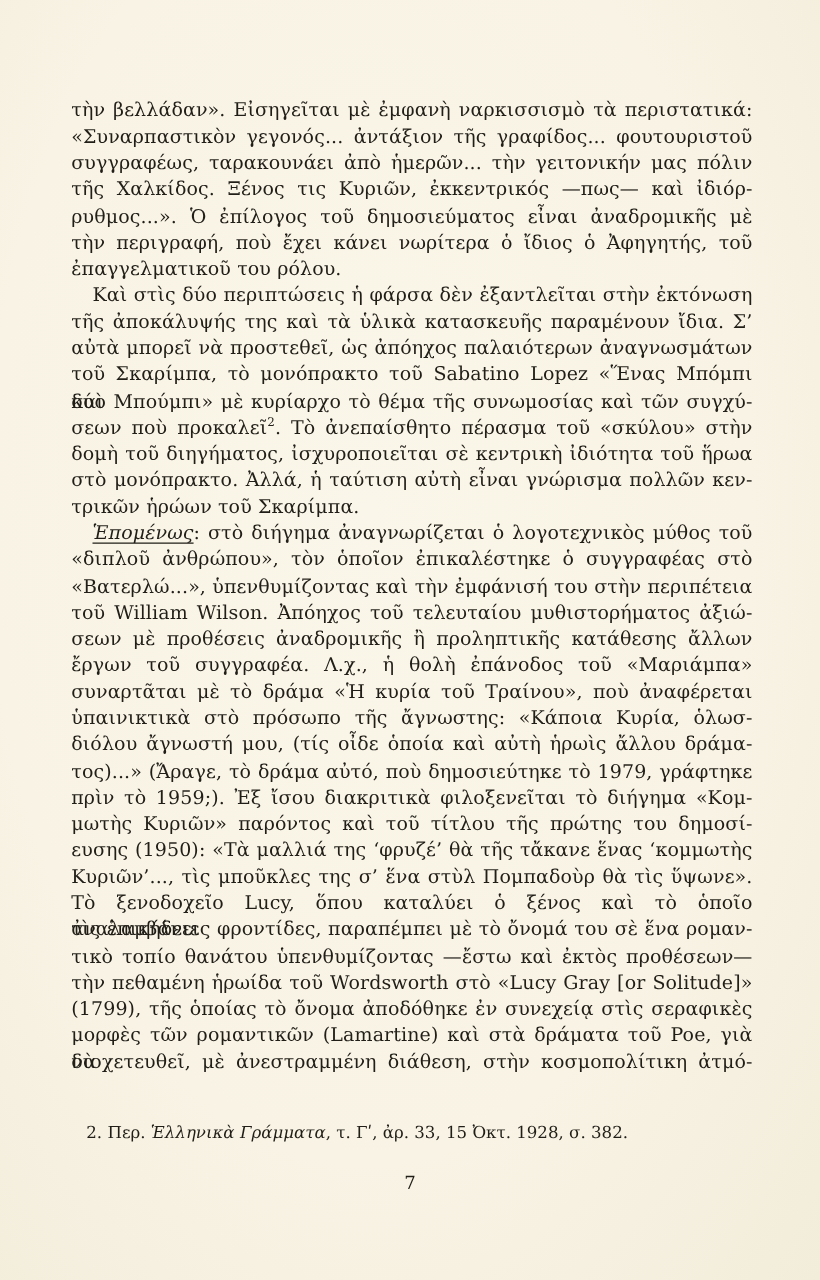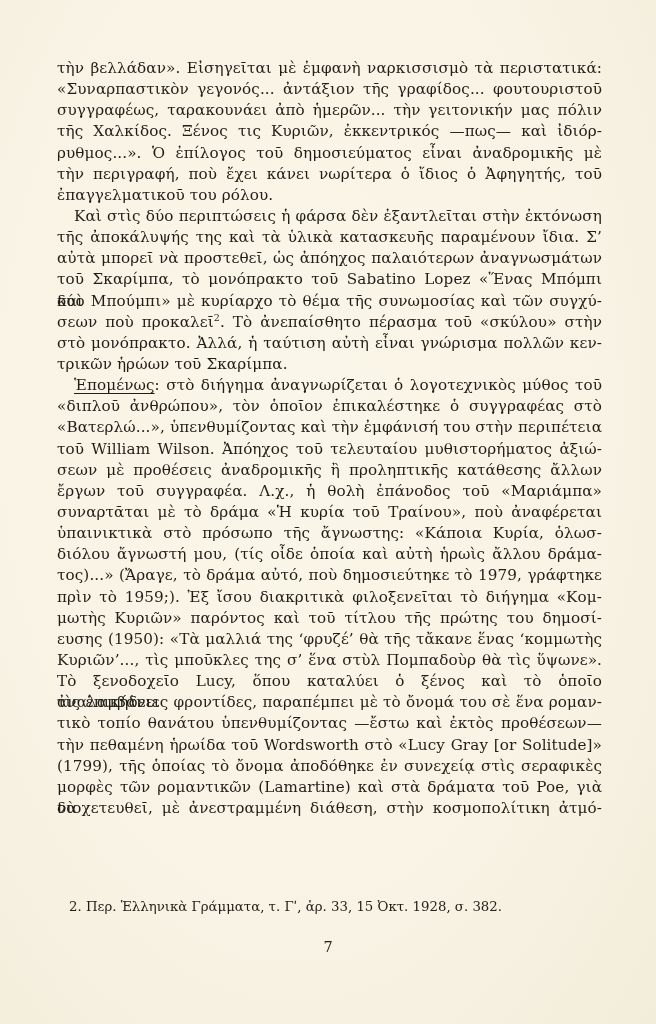--- a/index.html
+++ b/index.html
@@ -7,35 +7,35 @@
     width:656px;height:1024px;
     background:#efeadb;
     font-family:"DejaVu Serif","Liberation Serif",serif;
   }
   .page{
     position:relative;width:656px;height:1024px;overflow:hidden;
     background:radial-gradient(ellipse at 45% 40%, #faf6e9 0%, #f8f3e4 60%, #f2ecda 100%);
     color:#211e18;
   }
   .text-block{
-    position:absolute;left:57px;top:58px;width:545px;
+    position:absolute;left:57px;top:78px;width:545px;
     font-size:15.2px;line-height:21.15px;
     letter-spacing:0.1px;
   }
   .paragraph{margin:0;padding:0;}
   .line{
     text-align:justify;
     text-align-last:justify;
     height:21.15px;
     white-space:normal;
   }
   .line.last-left{text-align-last:left;}
   .line.indent{text-indent:17px;}
-  .u{text-decoration:underline;text-underline-offset:2.5px;}
-  .i{}
+  .u{text-decoration:underline;text-underline-offset:2.5px;font-style:italic;}
+  .i{font-style:italic;}
   sup.fnref{font-size:9.5px;line-height:0;vertical-align:6px;}
   .footnote{
     position:absolute;left:57px;top:898px;width:545px;
     font-size:13.3px;line-height:18px;
     text-indent:12px;
   }
   .page-number{
     position:absolute;left:0;top:939px;width:656px;
     text-align:center;font-size:14.5px;
   }
@@ -54,20 +54,21 @@
         <div class="line">τὴν περιγραφή, ποὺ ἔχει κάνει νωρίτερα ὁ ἴδιος ὁ Ἀφηγητής, τοῦ</div>
         <div class="line last-left">ἐπαγγελματικοῦ του ρόλου.</div>
       </div>
       <div class="paragraph">
         <div class="line indent">Καὶ στὶς δύο περιπτώσεις ἡ φάρσα δὲν ἐξαντλεῖται στὴν ἐκτόνωση</div>
         <div class="line">τῆς ἀποκάλυψής της καὶ τὰ ὑλικὰ κατασκευῆς παραμένουν ἴδια. Σ’</div>
         <div class="line">αὐτὰ μπορεῖ νὰ προστεθεῖ, ὡς ἀπόηχος παλαιότερων ἀναγνωσμάτων</div>
         <div class="line">τοῦ Σκαρίμπα, τὸ μονόπρακτο τοῦ Sabatino Lopez «Ἕνας Μπόμπι καὶ</div>
         <div class="line">δύο Μπούμπι» μὲ κυρίαρχο τὸ θέμα τῆς συνωμοσίας καὶ τῶν συγχύ-</div>
         <div class="line"><span class="">σεων ποὺ προκαλεῖ</span><sup class="fnref">2</sup><span class="">. Τὸ ἀνεπαίσθητο πέρασμα τοῦ «σκύλου» στὴν</span></div>
+        <div class="line">δομὴ τοῦ διηγήματος, ἰσχυροποιεῖται σὲ κεντρικὴ ἰδιότητα τοῦ ἥρωα</div>
         <div class="line">στὸ μονόπρακτο. Ἀλλά, ἡ ταύτιση αὐτὴ εἶναι γνώρισμα πολλῶν κεν-</div>
         <div class="line last-left">τρικῶν ἡρώων τοῦ Σκαρίμπα.</div>
       </div>
       <div class="paragraph">
         <div class="line indent"><span class="u">Ἑπομένως</span><span class="">: στὸ διήγημα ἀναγνωρίζεται ὁ λογοτεχνικὸς μύθος τοῦ</span></div>
         <div class="line">«διπλοῦ ἀνθρώπου», τὸν ὁποῖον ἐπικαλέστηκε ὁ συγγραφέας στὸ</div>
         <div class="line">«Βατερλώ...», ὑπενθυμίζοντας καὶ τὴν ἐμφάνισή του στὴν περιπέτεια</div>
         <div class="line">τοῦ William Wilson. Ἀπόηχος τοῦ τελευταίου μυθιστορήματος ἀξιώ-</div>
         <div class="line">σεων μὲ προθέσεις ἀναδρομικῆς ἢ προληπτικῆς κατάθεσης ἄλλων</div>
         <div class="line">ἔργων τοῦ συγγραφέα. Λ.χ., ἡ θολὴ ἐπάνοδος τοῦ «Μαριάμπα»</div>

